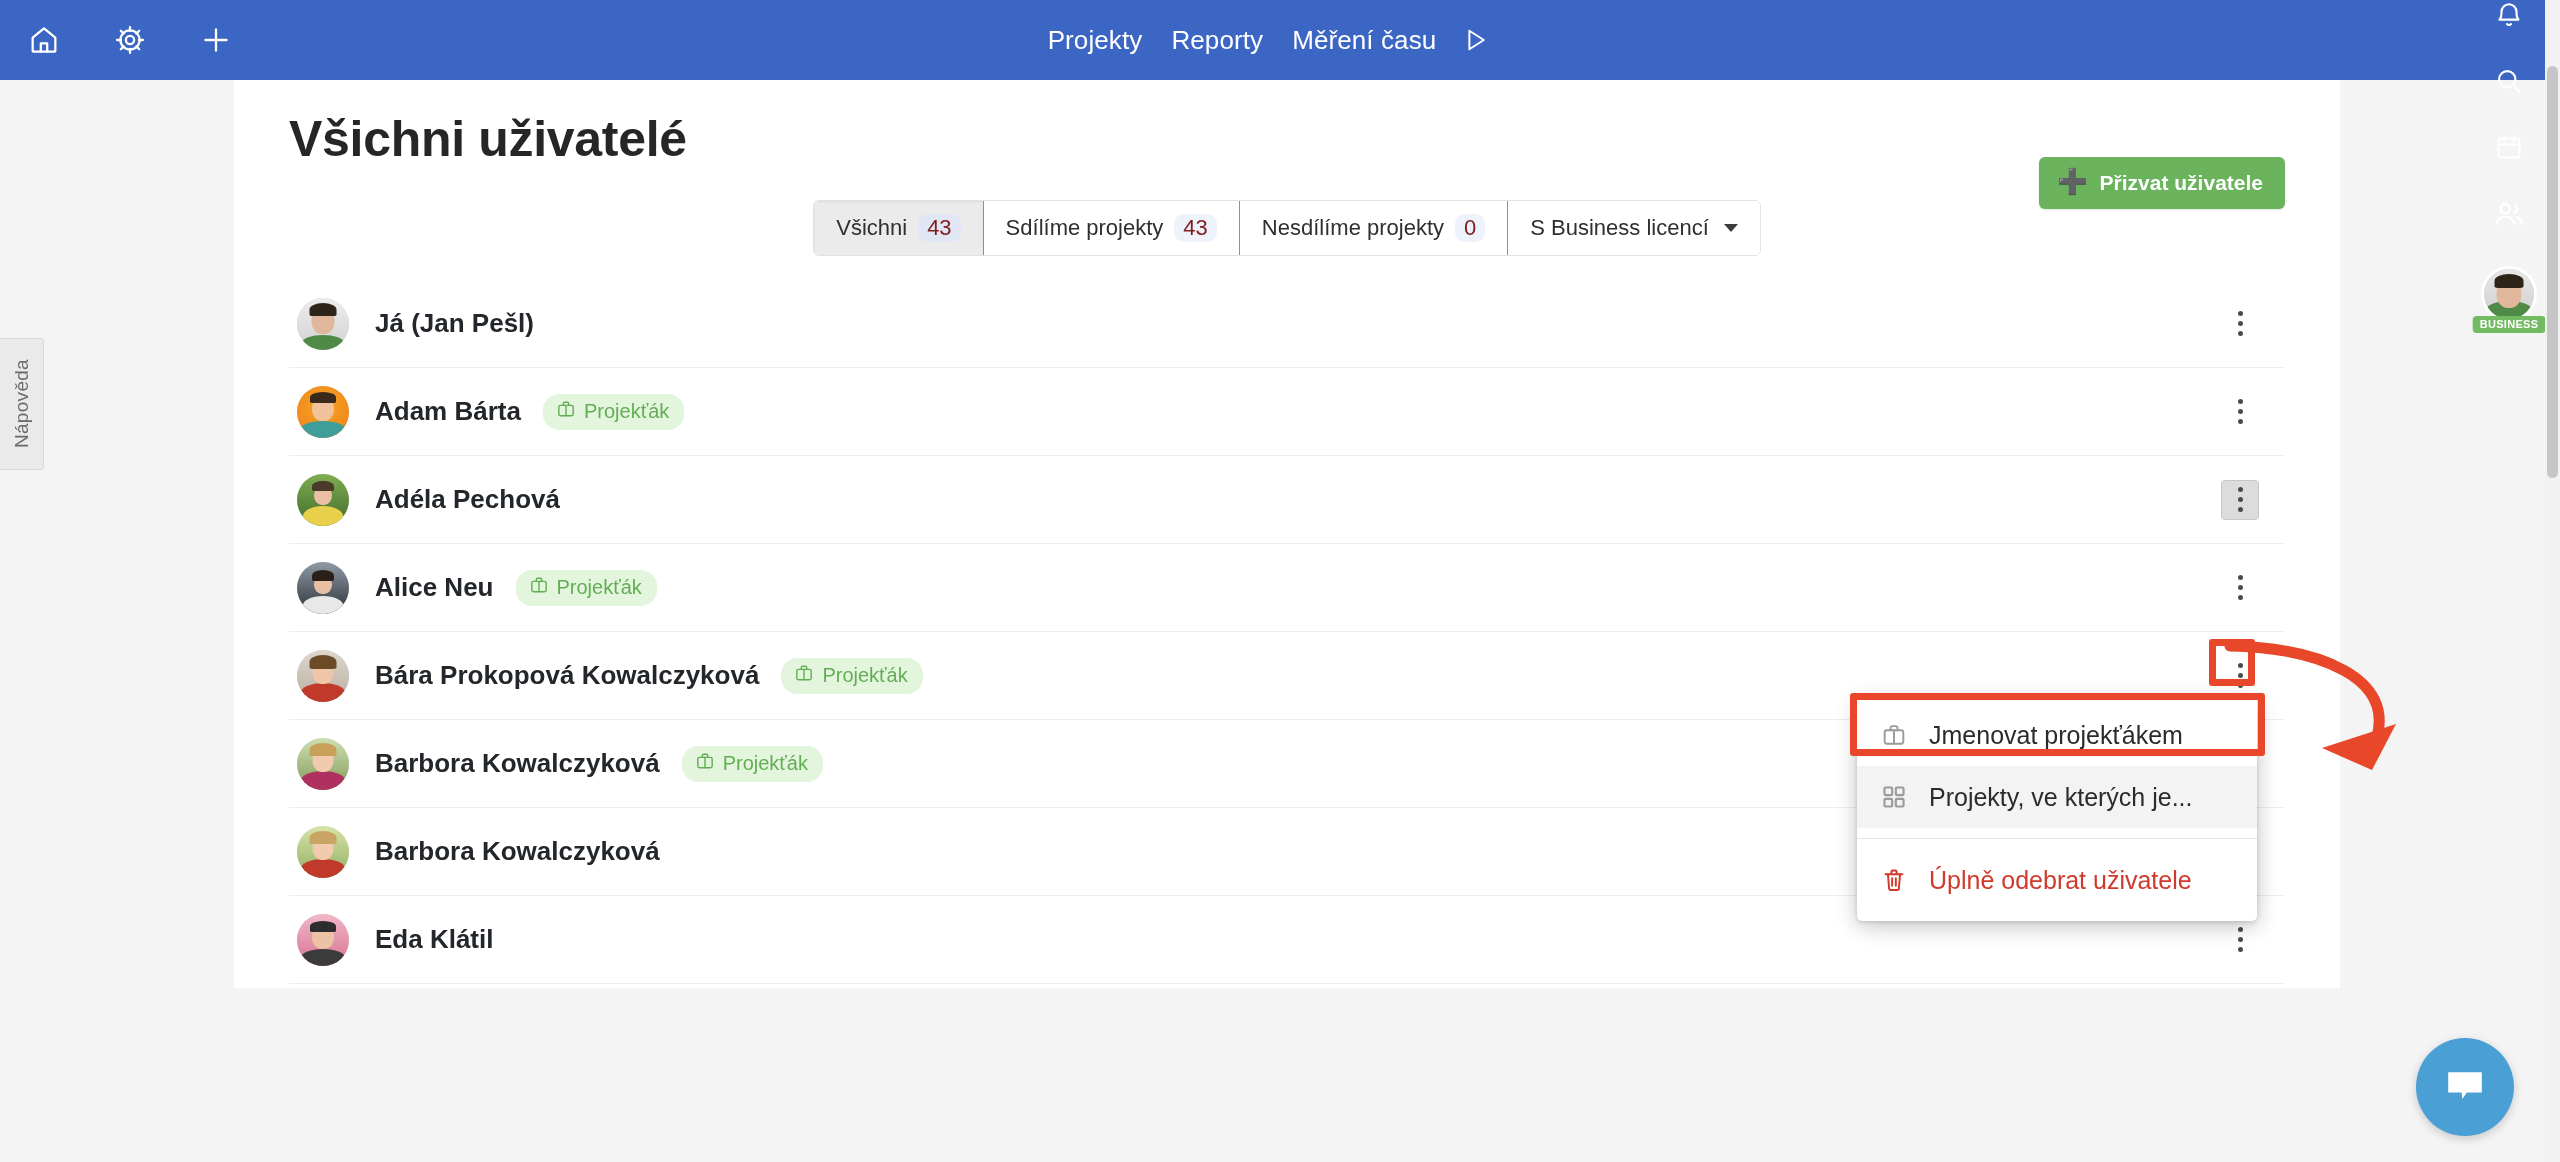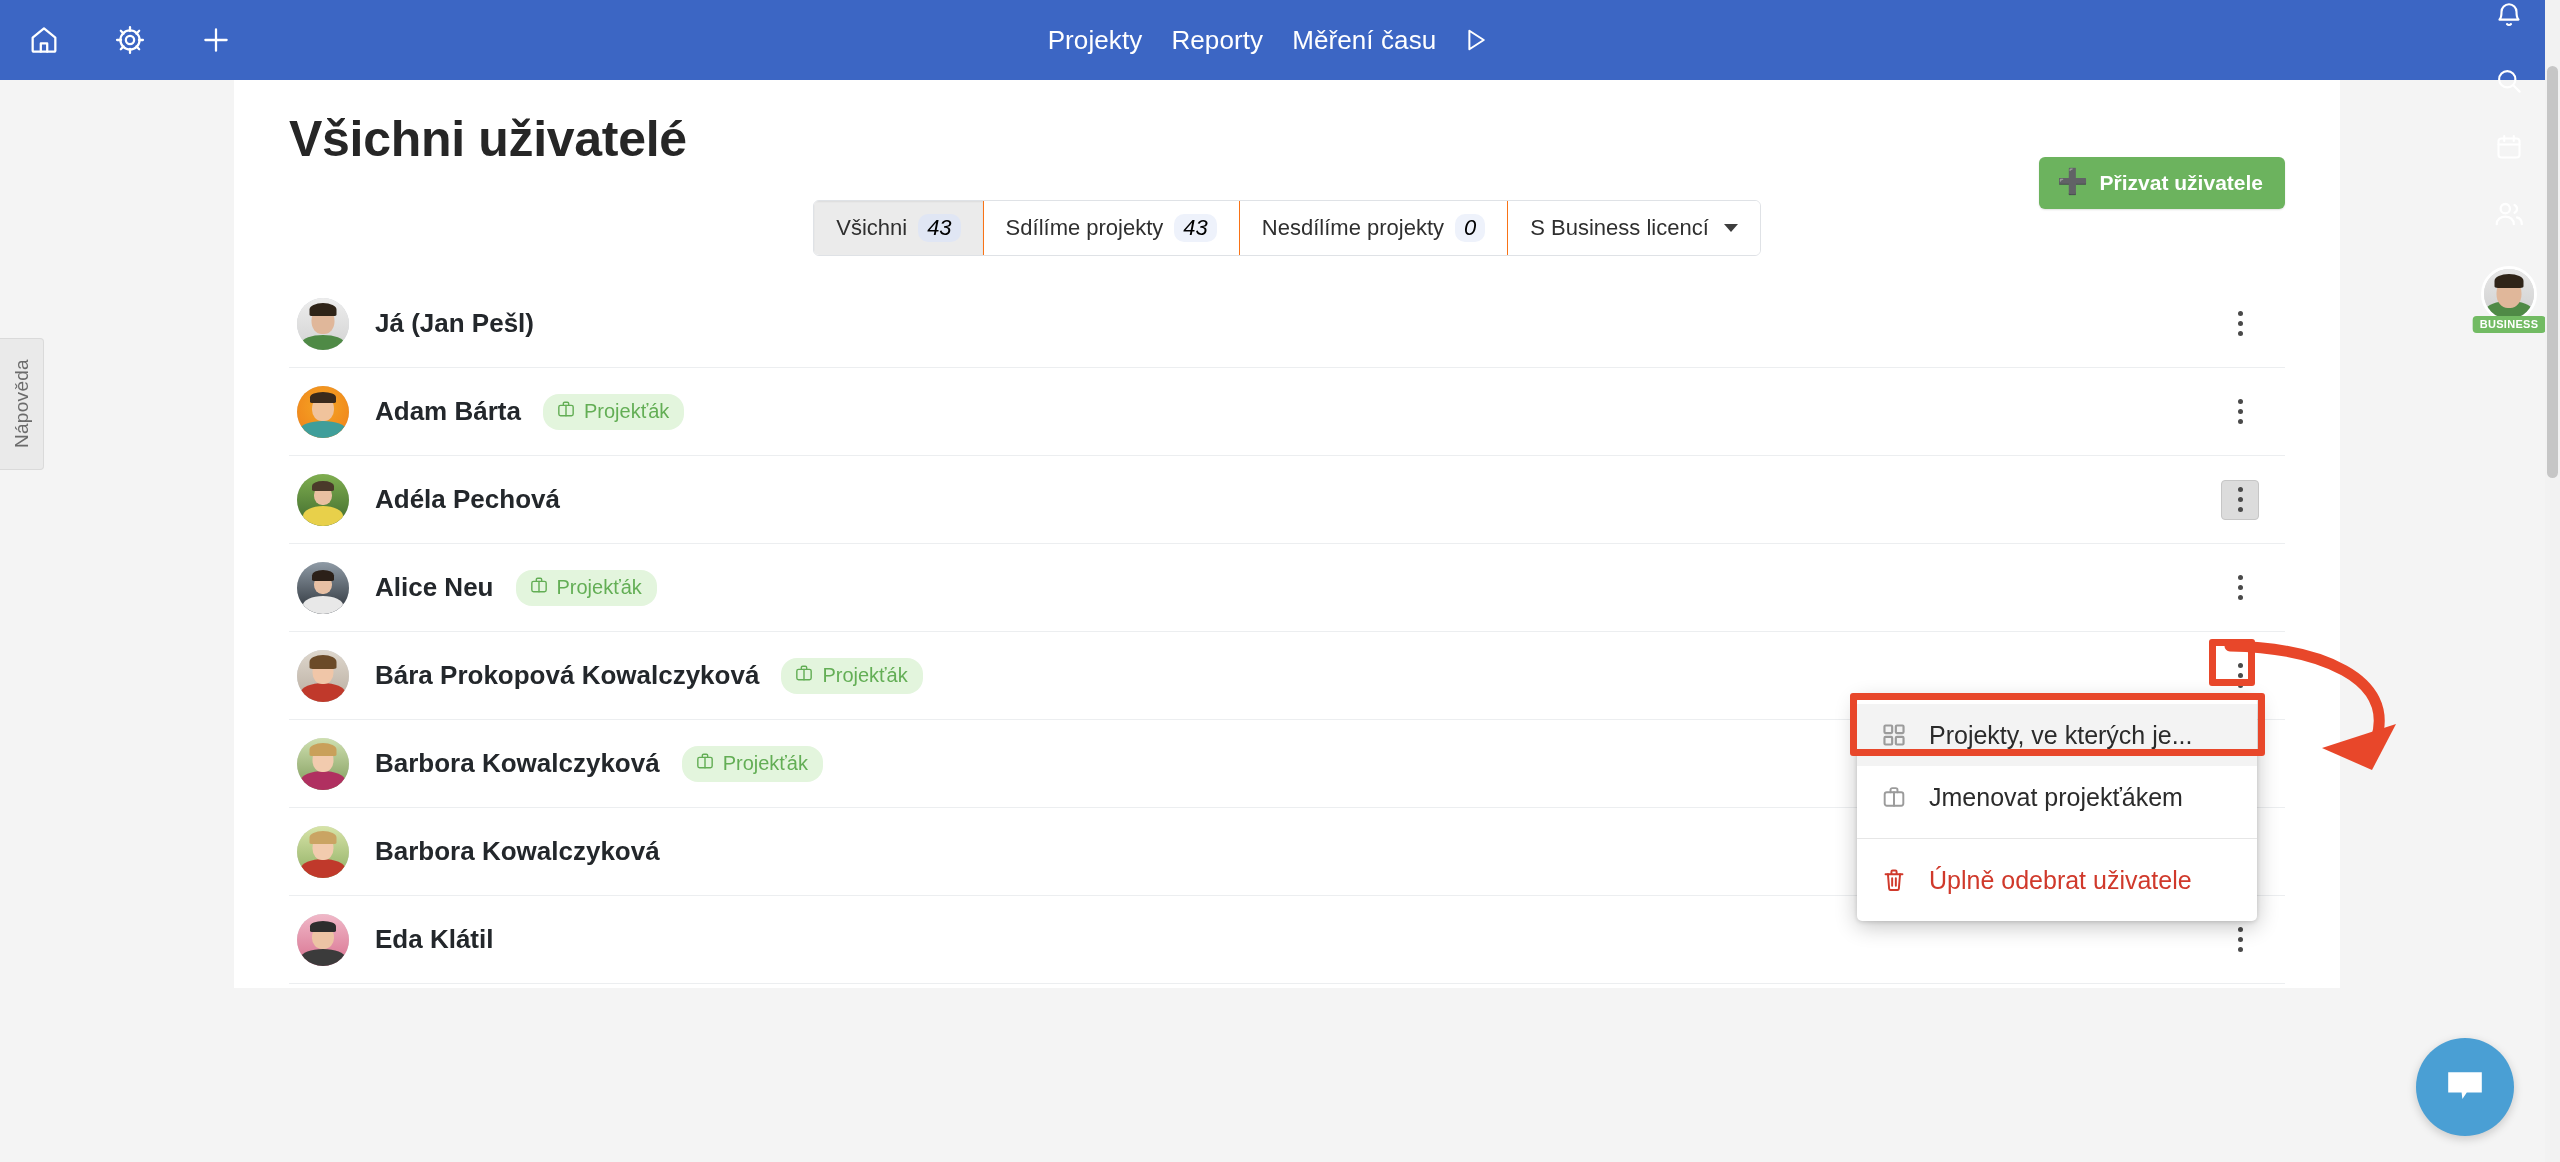--- a/index.html
+++ b/index.html
@@ -240,26 +240,25 @@
     border-right: 1px solid #f97316;
     white-space: nowrap;
     background: #ffffff;
   }
   .tab:last-child { border-right: none; }
   .tab.active {
     background: #ebebeb;
     box-shadow: inset 0 1px 2px rgba(0,0,0,.07);
   }
   .tab .count {
-    color: #000000;
+    color: #7f1d1d;
     font-size: 22px;
     background: #eef2fb;
     border-radius: 10px;
     padding: 1px 9px;
-    font-style: italic;
   }
   .tab.active .count { background: #e0e6f4; }
   .tab .caret {
     width: 0; height: 0;
     border-left: 7px solid transparent;
     border-right: 7px solid transparent;
     border-top: 8px solid #3d3d3d;
     margin-left: 4px;
   }
 
@@ -746,42 +745,42 @@
               <i></i>
             </div>
         </div>
 
       </div>
     </div>
   </div>
 
   <div class="ctx-menu">
 
+    <div class="ctx-item">
+      <span class="ctx-icon">
+        <svg width="26" height="26" viewBox="0 0 24 24" fill="none" stroke="#9b9b9b" stroke-width="1.8" stroke-linecap="round" stroke-linejoin="round">
+          <rect x="3.4" y="7.6" width="17.2" height="12.4" rx="2"></rect>
+          <path d="M8.8 7.6V5.4a1.6 1.6 0 0 1 1.6-1.6h3.2a1.6 1.6 0 0 1 1.6 1.6v2.2M12 7.6V20"></path>
+        </svg>
+      </span>
+      <span>Jmenovat projekťákem</span>
+    </div>
+
     <div class="ctx-item highlight">
       <span class="ctx-icon">
         <svg width="26" height="26" viewBox="0 0 24 24" fill="none" stroke="#9b9b9b" stroke-width="2" stroke-linejoin="round">
           <rect x="3.2" y="3.2" width="7.1" height="7.1" rx="1"></rect>
           <rect x="13.7" y="3.2" width="7.1" height="7.1" rx="1"></rect>
           <rect x="3.2" y="13.7" width="7.1" height="7.1" rx="1"></rect>
           <rect x="13.7" y="13.7" width="7.1" height="7.1" rx="1"></rect>
         </svg>
       </span>
       <span>Projekty, ve kterých je...</span>
     </div>
 
-    <div class="ctx-item">
-      <span class="ctx-icon">
-        <svg width="26" height="26" viewBox="0 0 24 24" fill="none" stroke="#9b9b9b" stroke-width="1.8" stroke-linecap="round" stroke-linejoin="round">
-          <rect x="3.4" y="7.6" width="17.2" height="12.4" rx="2"></rect>
-          <path d="M8.8 7.6V5.4a1.6 1.6 0 0 1 1.6-1.6h3.2a1.6 1.6 0 0 1 1.6 1.6v2.2M12 7.6V20"></path>
-        </svg>
-      </span>
-      <span>Jmenovat projekťákem</span>
-    </div>
-
     <div class="ctx-sep"></div>
 
     <div class="ctx-item danger">
       <span class="ctx-icon">
         <svg width="26" height="26" viewBox="0 0 24 24" fill="none" stroke="#d0392b" stroke-width="1.8" stroke-linecap="round" stroke-linejoin="round">
           <path d="M4.2 6.6h15.6M9.6 6.6V4.4a1.1 1.1 0 0 1 1.1-1.1h2.6a1.1 1.1 0 0 1 1.1 1.1v2.2"></path>
           <path d="M6.4 6.6 7.5 20a1.3 1.3 0 0 0 1.3 1.2h6.4a1.3 1.3 0 0 0 1.3-1.2l1.1-13.4"></path>
           <path d="M10.3 10.3v7M13.7 10.3v7"></path>
         </svg>
       </span>

